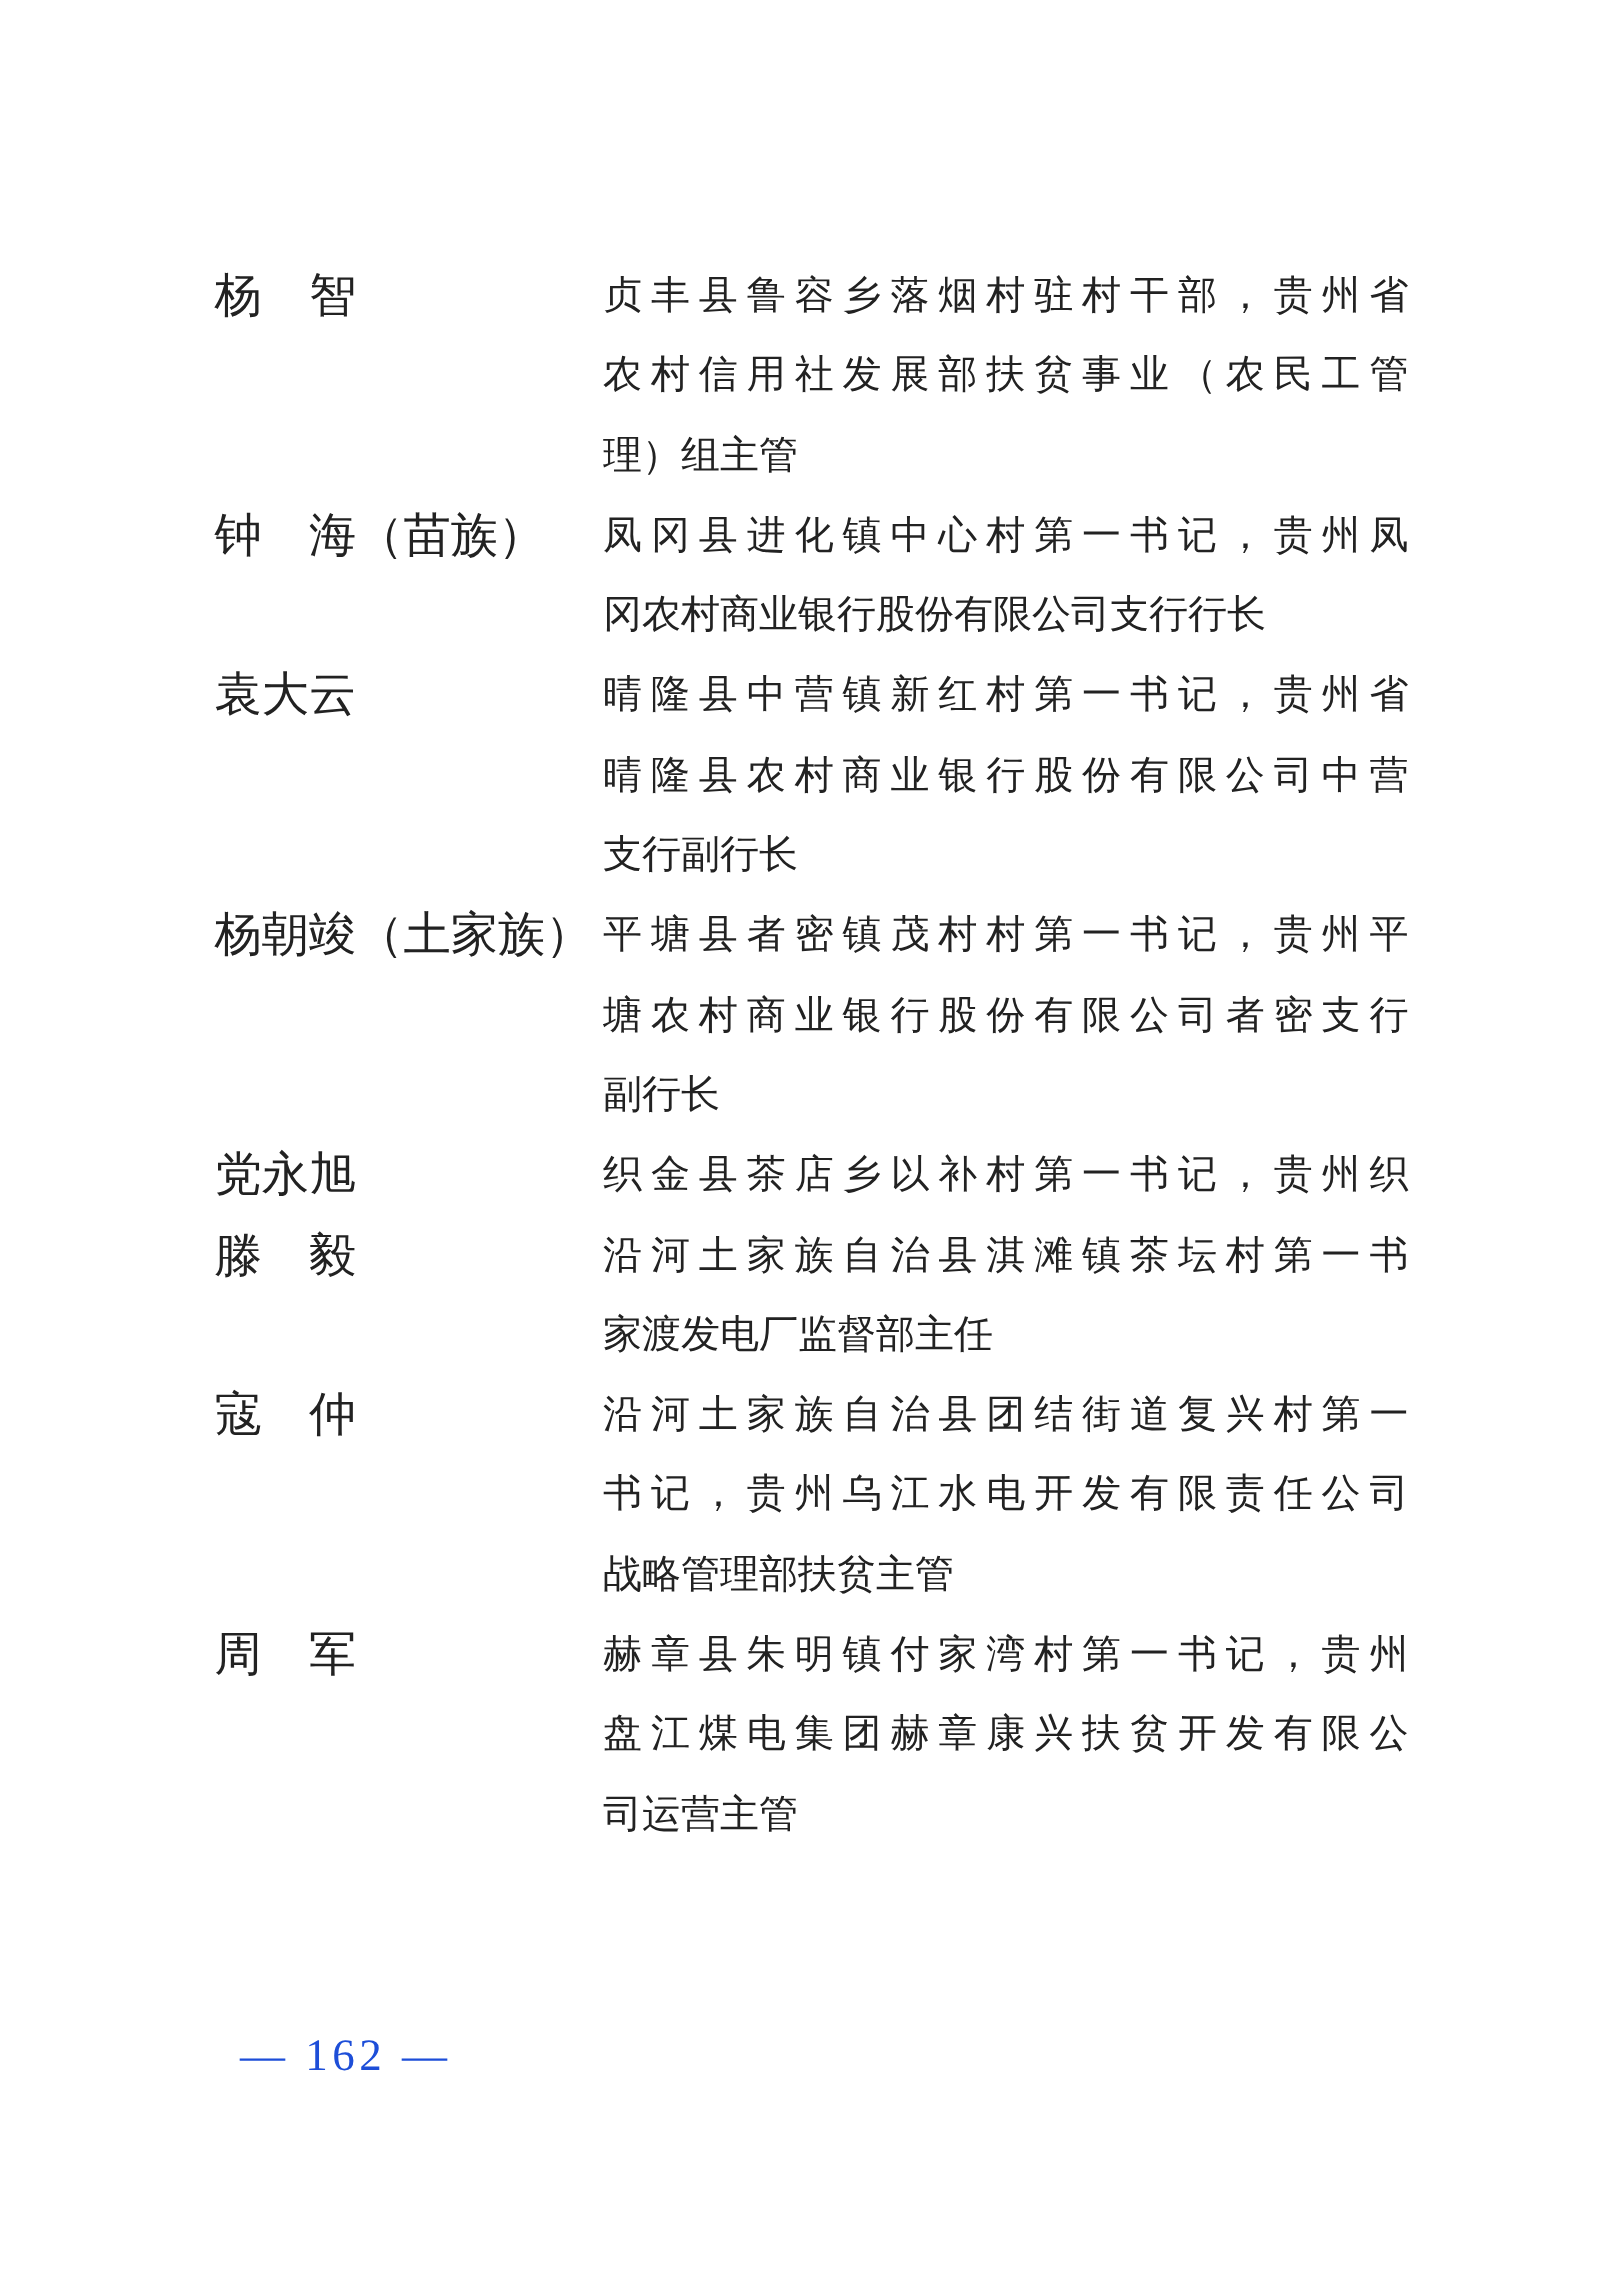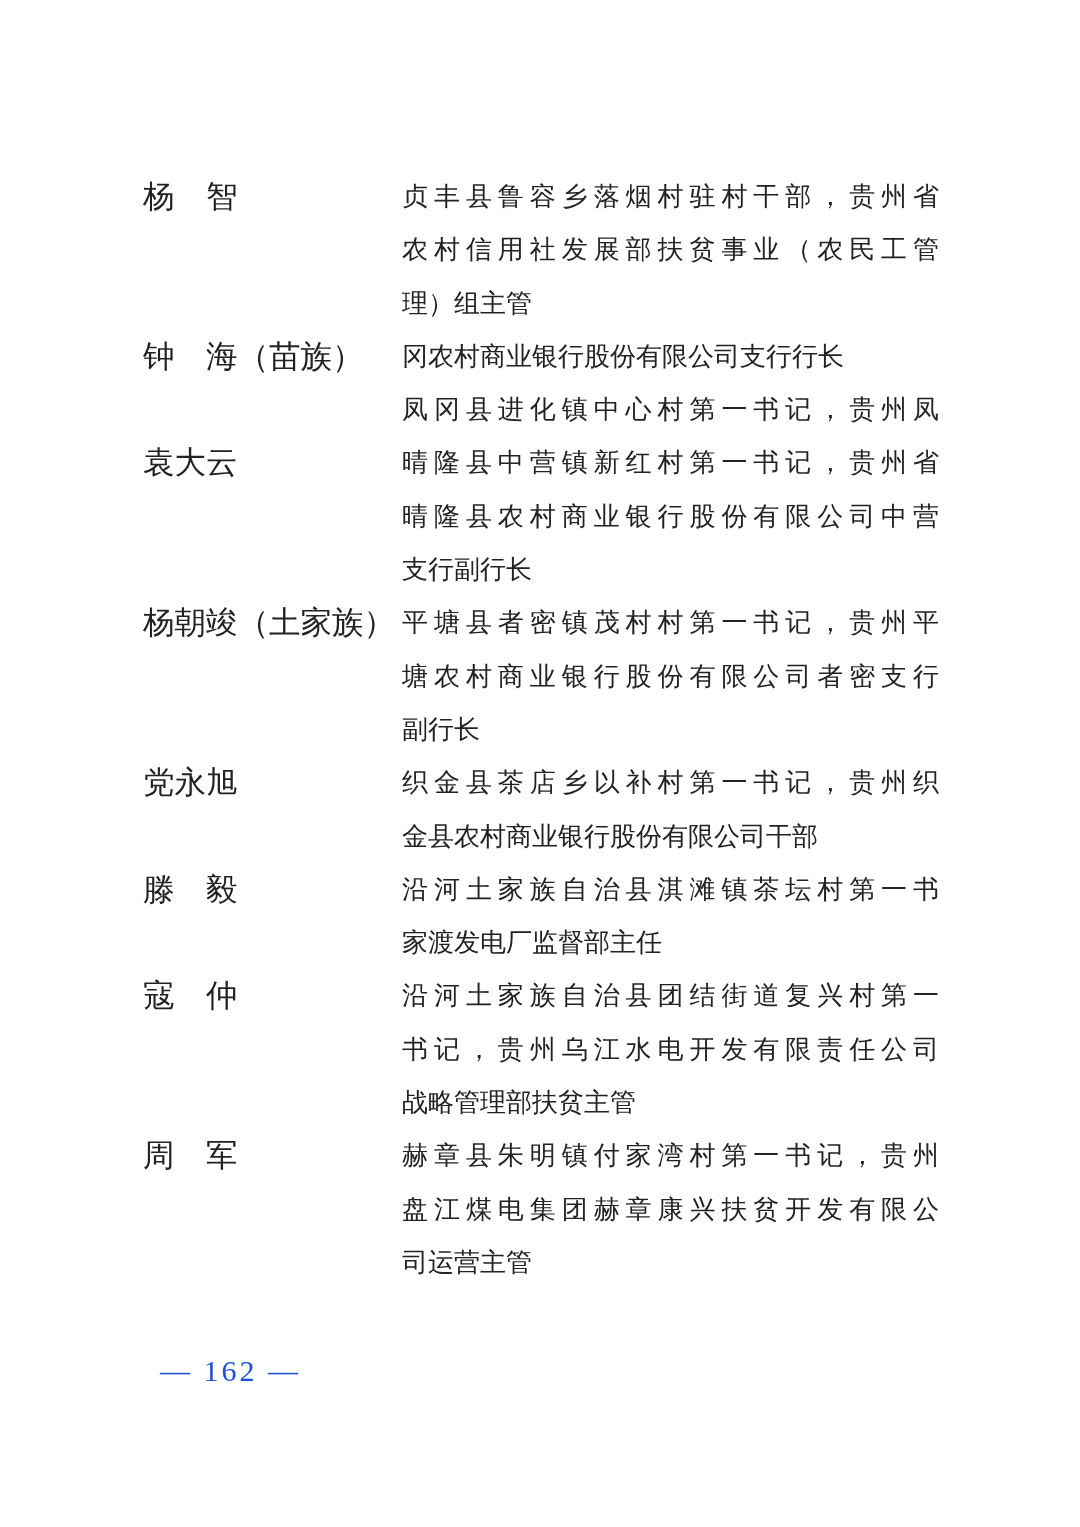--- a/index.html
+++ b/index.html
@@ -67,22 +67,22 @@
         <div class="entry-name">杨　智</div>
         <div class="entry-desc">
           <div class="desc-line">贞丰县鲁容乡落烟村驻村干部，贵州省</div>
           <div class="desc-line">农村信用社发展部扶贫事业（农民工管</div>
           <div class="desc-line last">理）组主管</div>
         </div>
       </div>
       <div class="entry">
         <div class="entry-name">钟　海（苗族）</div>
         <div class="entry-desc">
+          <div class="desc-line">凤冈县进化镇中心村第一书记，贵州凤</div>
           <div class="desc-line last">冈农村商业银行股份有限公司支行行长</div>
-          <div class="desc-line">凤冈县进化镇中心村第一书记，贵州凤</div>
         </div>
       </div>
       <div class="entry">
         <div class="entry-name">袁大云</div>
         <div class="entry-desc">
           <div class="desc-line">晴隆县中营镇新红村第一书记，贵州省</div>
           <div class="desc-line">晴隆县农村商业银行股份有限公司中营</div>
           <div class="desc-line last">支行副行长</div>
         </div>
       </div>
@@ -91,21 +91,20 @@
         <div class="entry-desc">
           <div class="desc-line">平塘县者密镇茂村村第一书记，贵州平</div>
           <div class="desc-line">塘农村商业银行股份有限公司者密支行</div>
           <div class="desc-line last">副行长</div>
         </div>
       </div>
       <div class="entry">
         <div class="entry-name">党永旭</div>
         <div class="entry-desc">
           <div class="desc-line">织金县茶店乡以补村第一书记，贵州织</div>
-          <div class="desc-line last">金县农村商业银行股份有限公司干部</div>
         </div>
       </div>
       <div class="entry">
         <div class="entry-name">滕　毅</div>
         <div class="entry-desc">
           <div class="desc-line">沿河土家族自治县淇滩镇茶坛村第一书</div>
           <div class="desc-line last">家渡发电厂监督部主任</div>
         </div>
       </div>
       <div class="entry">

